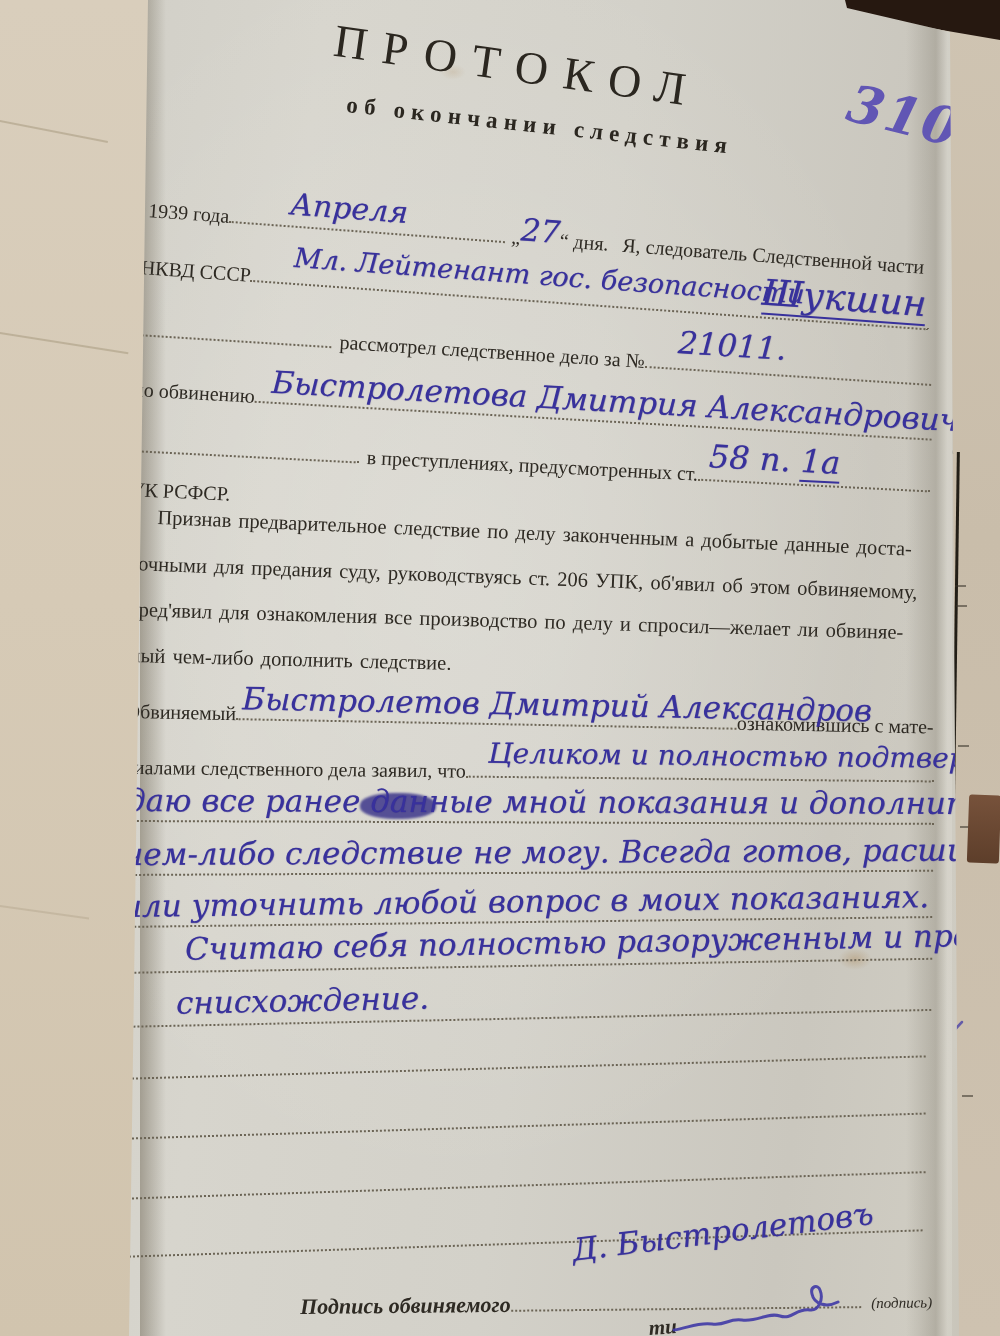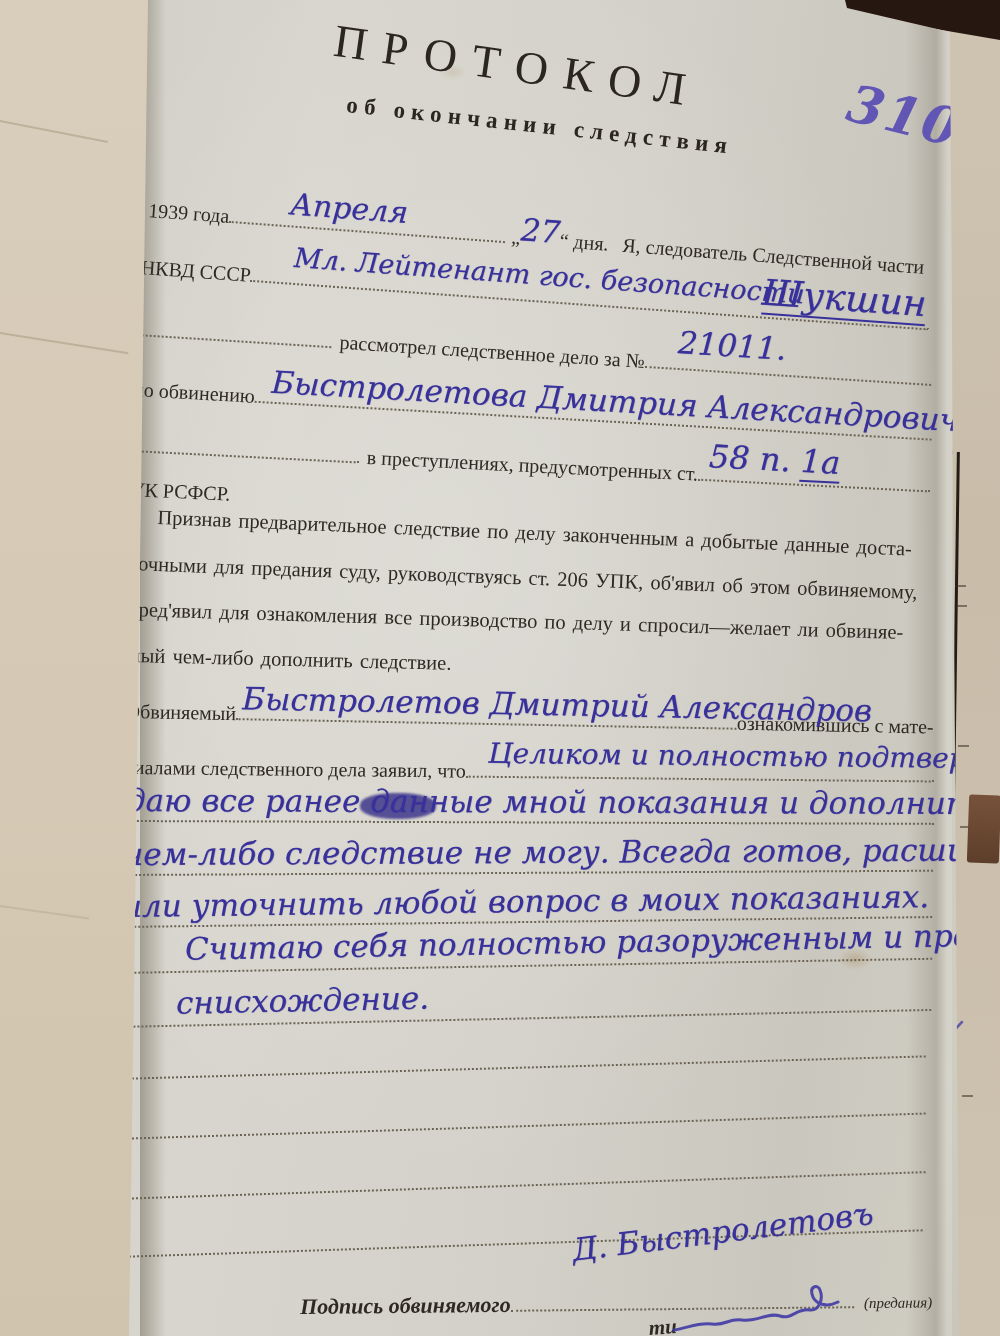--- a/index.html
+++ b/index.html
@@ -197,21 +197,21 @@
     <div class="rule" style="left:116px;top:1078px;width:810px;transform:rotate(-1.6deg);"></div>
     <div class="rule" style="left:116px;top:1138px;width:810px;transform:rotate(-1.8deg);"></div>
     <div class="rule" style="left:116px;top:1198px;width:810px;transform:rotate(-1.9deg);"></div>
     <div class="rule" style="left:118px;top:1256px;width:805px;transform:rotate(-1.9deg);"></div>
 
     <div class="abs hw" style="left:570px;top:1232px;font-size:31px;transform:rotate(-7deg);">Д. Быстролетовъ</div>
 
     <div class="row" style="left:300px;top:1292px;width:632px;transform:rotate(-.6deg);">
       <span class="p" style="font-style:italic;font-weight:bold;font-size:22px;">Подпись обвиняемого</span>
       <span class="fill"></span>
-      <span class="p" style="font-style:italic;font-size:15px;margin-left:10px;">(предания)</span>
+      <span class="p" style="font-style:italic;font-size:15px;margin-left:10px;">(подпись)</span>
     </div>
 
     <div class="abs" style="left:648px;top:1316px;font-style:italic;font-weight:bold;font-size:21px;transform:rotate(-4deg);">ти</div>
     <svg class="squiggle" style="left:668px;top:1278px;" width="220" height="58" viewBox="0 0 220 58">
       <path d="M6,52 C20,50 30,44 44,46 C58,48 60,40 74,42 C90,44 100,34 112,38 C124,42 128,30 142,32 C150,33 156,22 152,12 C150,6 142,8 144,16 C146,26 158,30 170,24" fill="none" stroke="#403aa6" stroke-width="3" stroke-linecap="round" opacity=".9"></path>
     </svg>
   </div>
 
 </div>
 

